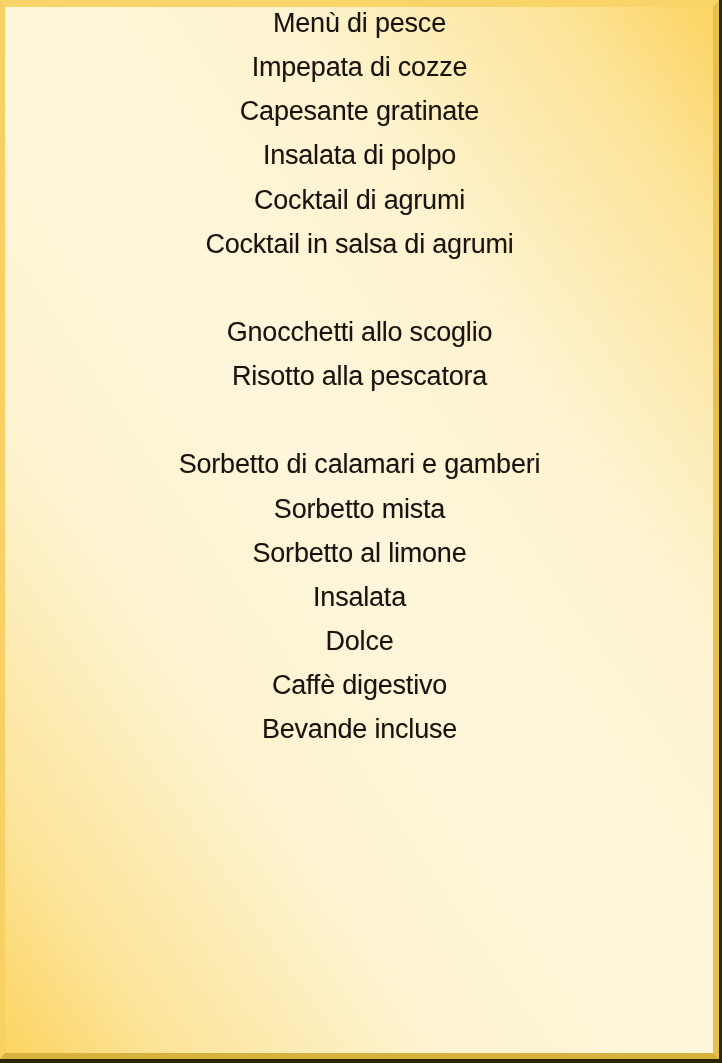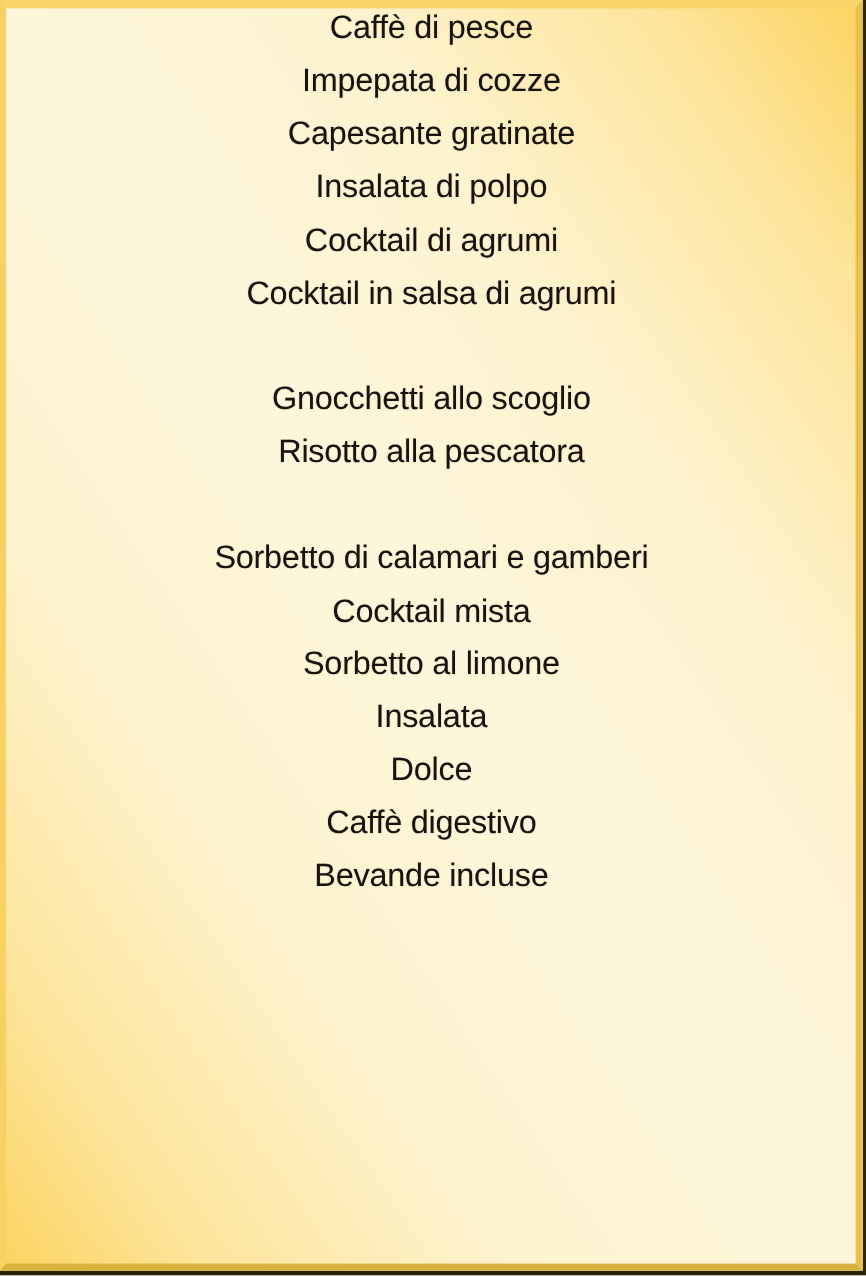--- a/index.html
+++ b/index.html
@@ -66,32 +66,32 @@
     
   }
 </style>
 </head>
 <body>
 
 <div class="page">
   <div class="topline"></div>
   <div class="frame"></div>
   <div class="content">
-      <div class="menu-line">Caffè di pesce</div>
+      <div class="menu-line">Menù di pesce</div>
       <div class="menu-line">Impepata di cozze</div>
       <div class="menu-line">Capesante gratinate</div>
       <div class="menu-line">Insalata di polpo</div>
       <div class="menu-line">Cocktail di agrumi</div>
       <div class="menu-line">Cocktail in salsa di agrumi</div>
       <div class="menu-line blank">&nbsp;</div>
       <div class="menu-line">Gnocchetti allo scoglio</div>
       <div class="menu-line">Risotto alla pescatora</div>
       <div class="menu-line blank">&nbsp;</div>
       <div class="menu-line">Sorbetto di calamari e gamberi</div>
-      <div class="menu-line">Cocktail mista</div>
+      <div class="menu-line">Sorbetto mista</div>
       <div class="menu-line">Sorbetto al limone</div>
       <div class="menu-line">Insalata</div>
       <div class="menu-line">Dolce</div>
       <div class="menu-line">Caffè digestivo</div>
       <div class="menu-line">Bevande incluse</div>
       <div class="menu-line blank">&nbsp;</div>
     </div>
 </div>
 
 </body></html>

